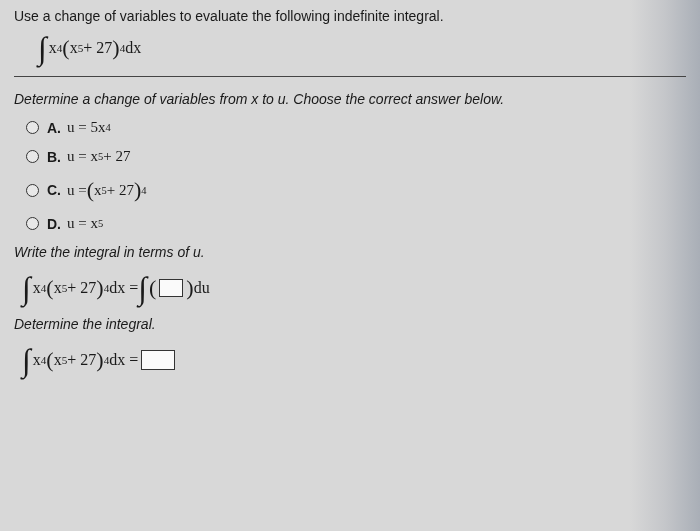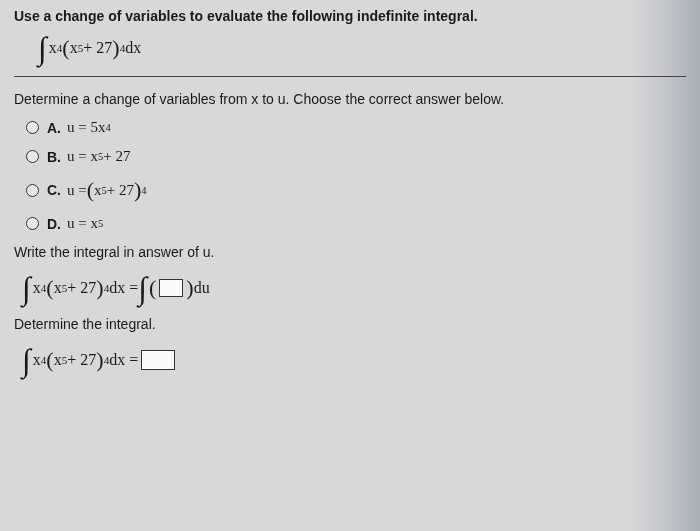--- a/index.html
+++ b/index.html
@@ -11,41 +11,41 @@
       font-size: 14px;
       color: #1a1a1a;
       position: relative;
       overflow: hidden;
     }
     .content {
       padding: 8px 14px;
       position: relative;
       z-index: 1;
     }
-    .prompt-line { margin-bottom: 2px; font-weight: bold; }
+    .prompt-line { margin-bottom: 2px; }
     .integral-block {
       display: flex;
       align-items: center;
       margin: 8px 0 8px 24px;
       font-family: 'Times New Roman', serif;
       font-size: 16px;
     }
     .int-sign {
       font-size: 32px;
       line-height: 1;
       margin-right: 2px;
       font-weight: 300;
     }
     .sup { vertical-align: super; font-size: 0.7em; }
     .divider {
       border: none;
       border-top: 1px solid #444;
       margin: 12px 0 14px 0;
     }
-    .sub-prompt { margin-bottom: 12px; }
+    .sub-prompt { margin-bottom: 12px; font-style: italic; }
     .options { margin-left: 12px; }
     .option-row {
       display: flex;
       align-items: center;
       margin-bottom: 12px;
       font-family: 'Times New Roman', serif;
       font-size: 15px;
     }
     .radio {
       width: 13px;
@@ -155,21 +155,21 @@
 
     <div class="option-row">
       <span class="radio"></span>
       <span class="opt-letter">D.</span>
       <span>u = x</span>
         <span class="sup">5</span>
     </div>
 
   </div>
 
-  <div class="sub-prompt">Write the integral in answer of u.</div>
+  <div class="sub-prompt">Write the integral in terms of u.</div>
 
   <div class="eq-row">
     <span class="int-sign">∫</span>
     <span>x</span>
       <span class="sup">4</span>
     <span class="paren-block">
       <span class="big-paren">(</span>
       <span>x</span>
         <span class="sup">5</span>
         <span> + 27</span>

